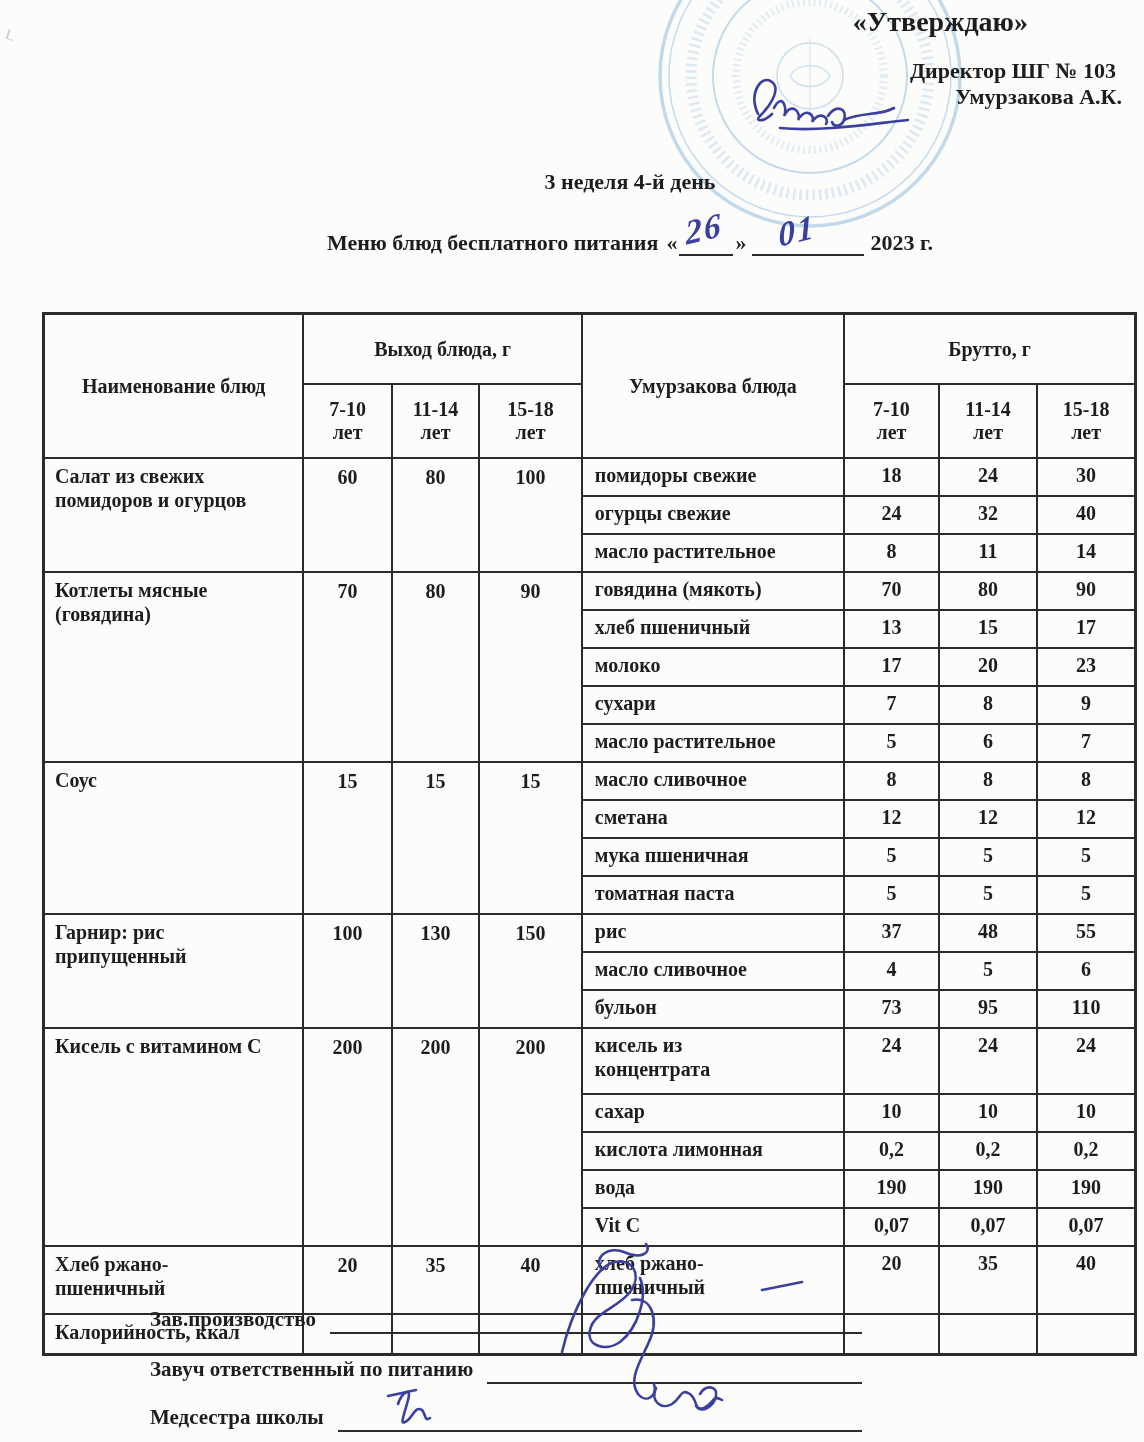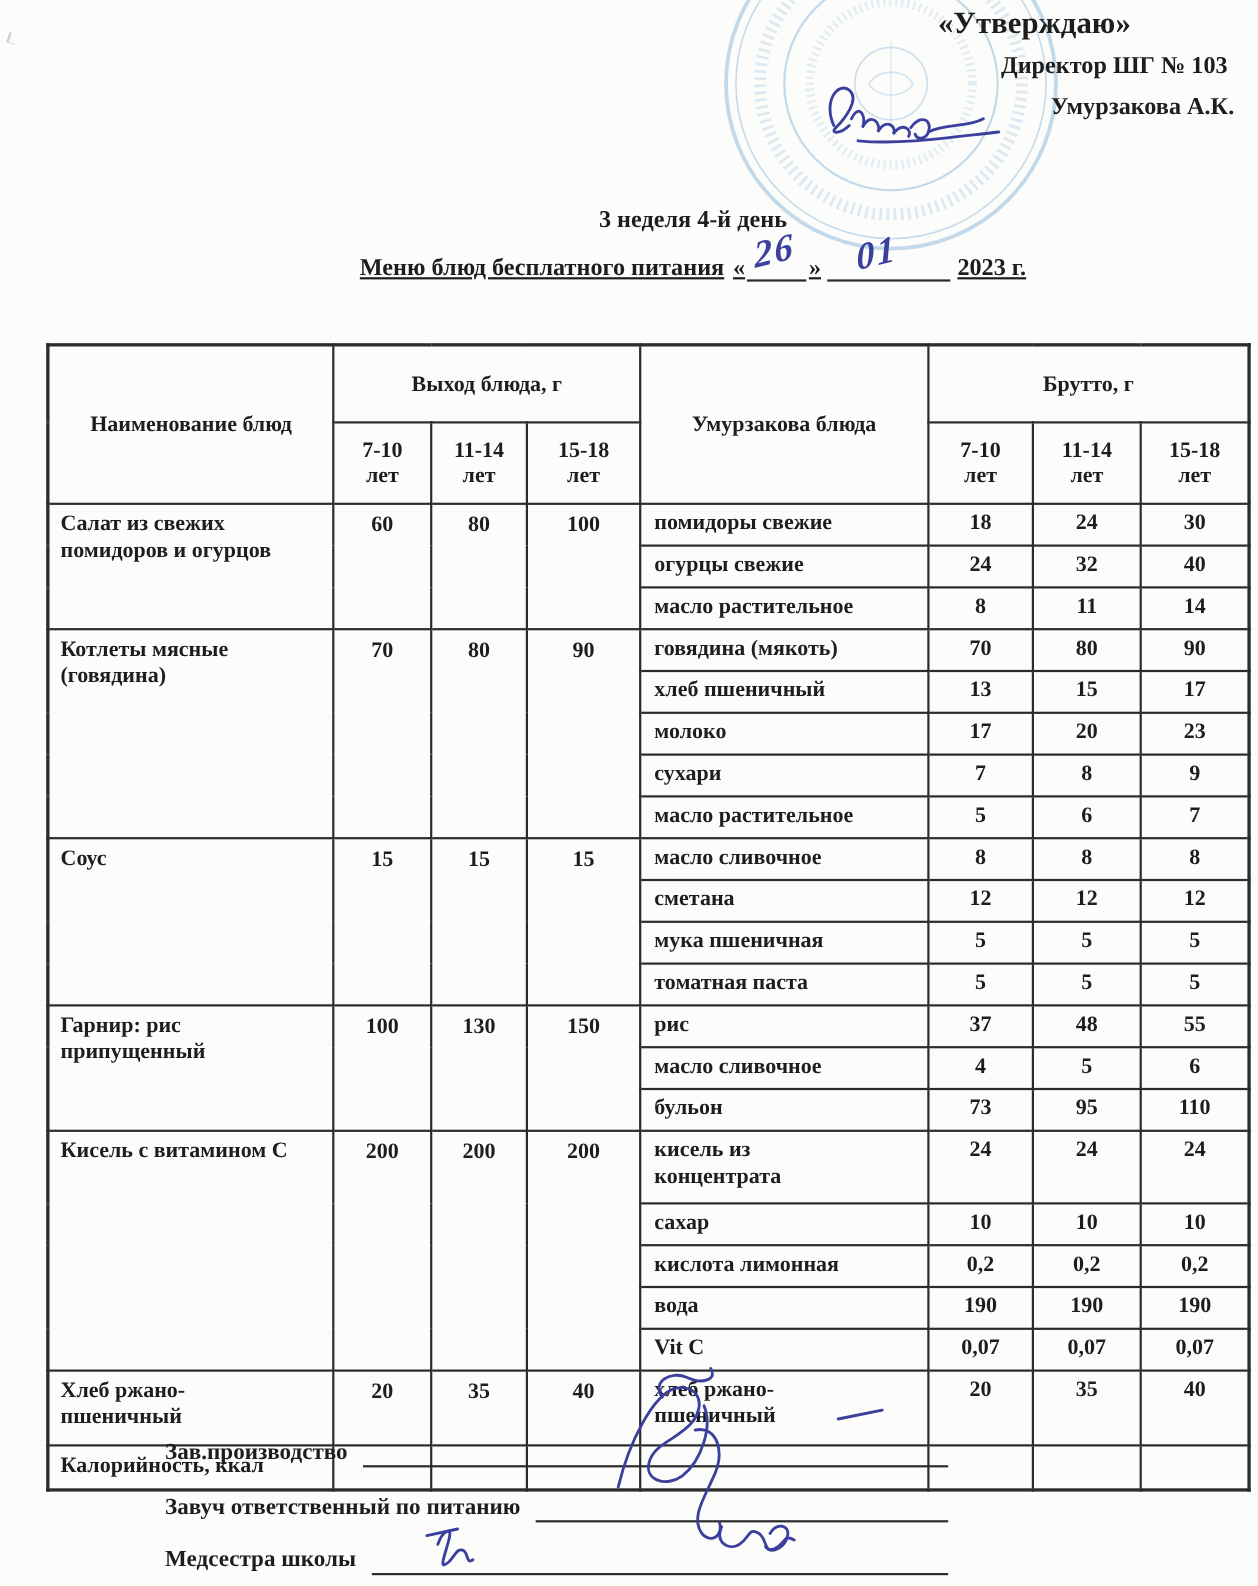--- a/index.html
+++ b/index.html
@@ -18,27 +18,27 @@
     position:relative;
     font-weight:bold;
   }
   .page{position:absolute;inset:0;overflow:hidden;}
 
   
   .stamp{position:absolute;left:652px;top:-82px;width:316px;height:316px;opacity:.85;z-index:1;}
 
   
   .approve{position:absolute;top:6px;right:116px;font-size:28px;z-index:3;}
-  .director{position:absolute;top:46px;right:28px;font-size:22px;z-index:3;}
+  .director{position:absolute;top:58px;right:28px;font-size:22px;z-index:3;}
   .director-name{position:absolute;top:84px;right:22px;font-size:22px;z-index:3;}
   .dir-sig{position:absolute;top:62px;right:222px;width:180px;height:78px;z-index:4;}
 
   
-  .title-week{position:absolute;left:115px;top:186px;width:1030px;text-align:center;font-size:22px;z-index:3;}
-  .title-menu{position:absolute;left:115px;top:228px;width:1030px;display:flex;justify-content:center;align-items:flex-end;font-size:22px;z-index:3;text-decoration:underline;}
+  .title-week{position:absolute;left:115px;top:169px;width:1030px;text-align:center;font-size:22px;z-index:3;}
+  .title-menu{position:absolute;left:115px;top:228px;width:1030px;display:flex;justify-content:center;align-items:flex-end;font-size:22px;z-index:3;}
   .title-menu .gap{width:8px;}
   .blank{display:inline-block;border-bottom:2px solid var(--line-ink);height:26px;position:relative;}
   .blank.day{width:54px;margin:0 2px;}
   .blank.month{width:112px;margin:0 6px;}
   .handwritten{
     position:absolute;left:6px;top:-16px;
     color:var(--ink-blue);
     font-style:italic;font-weight:bold;
     font-size:34px;line-height:1;
     transform:rotate(-14deg) skewX(-10deg);

